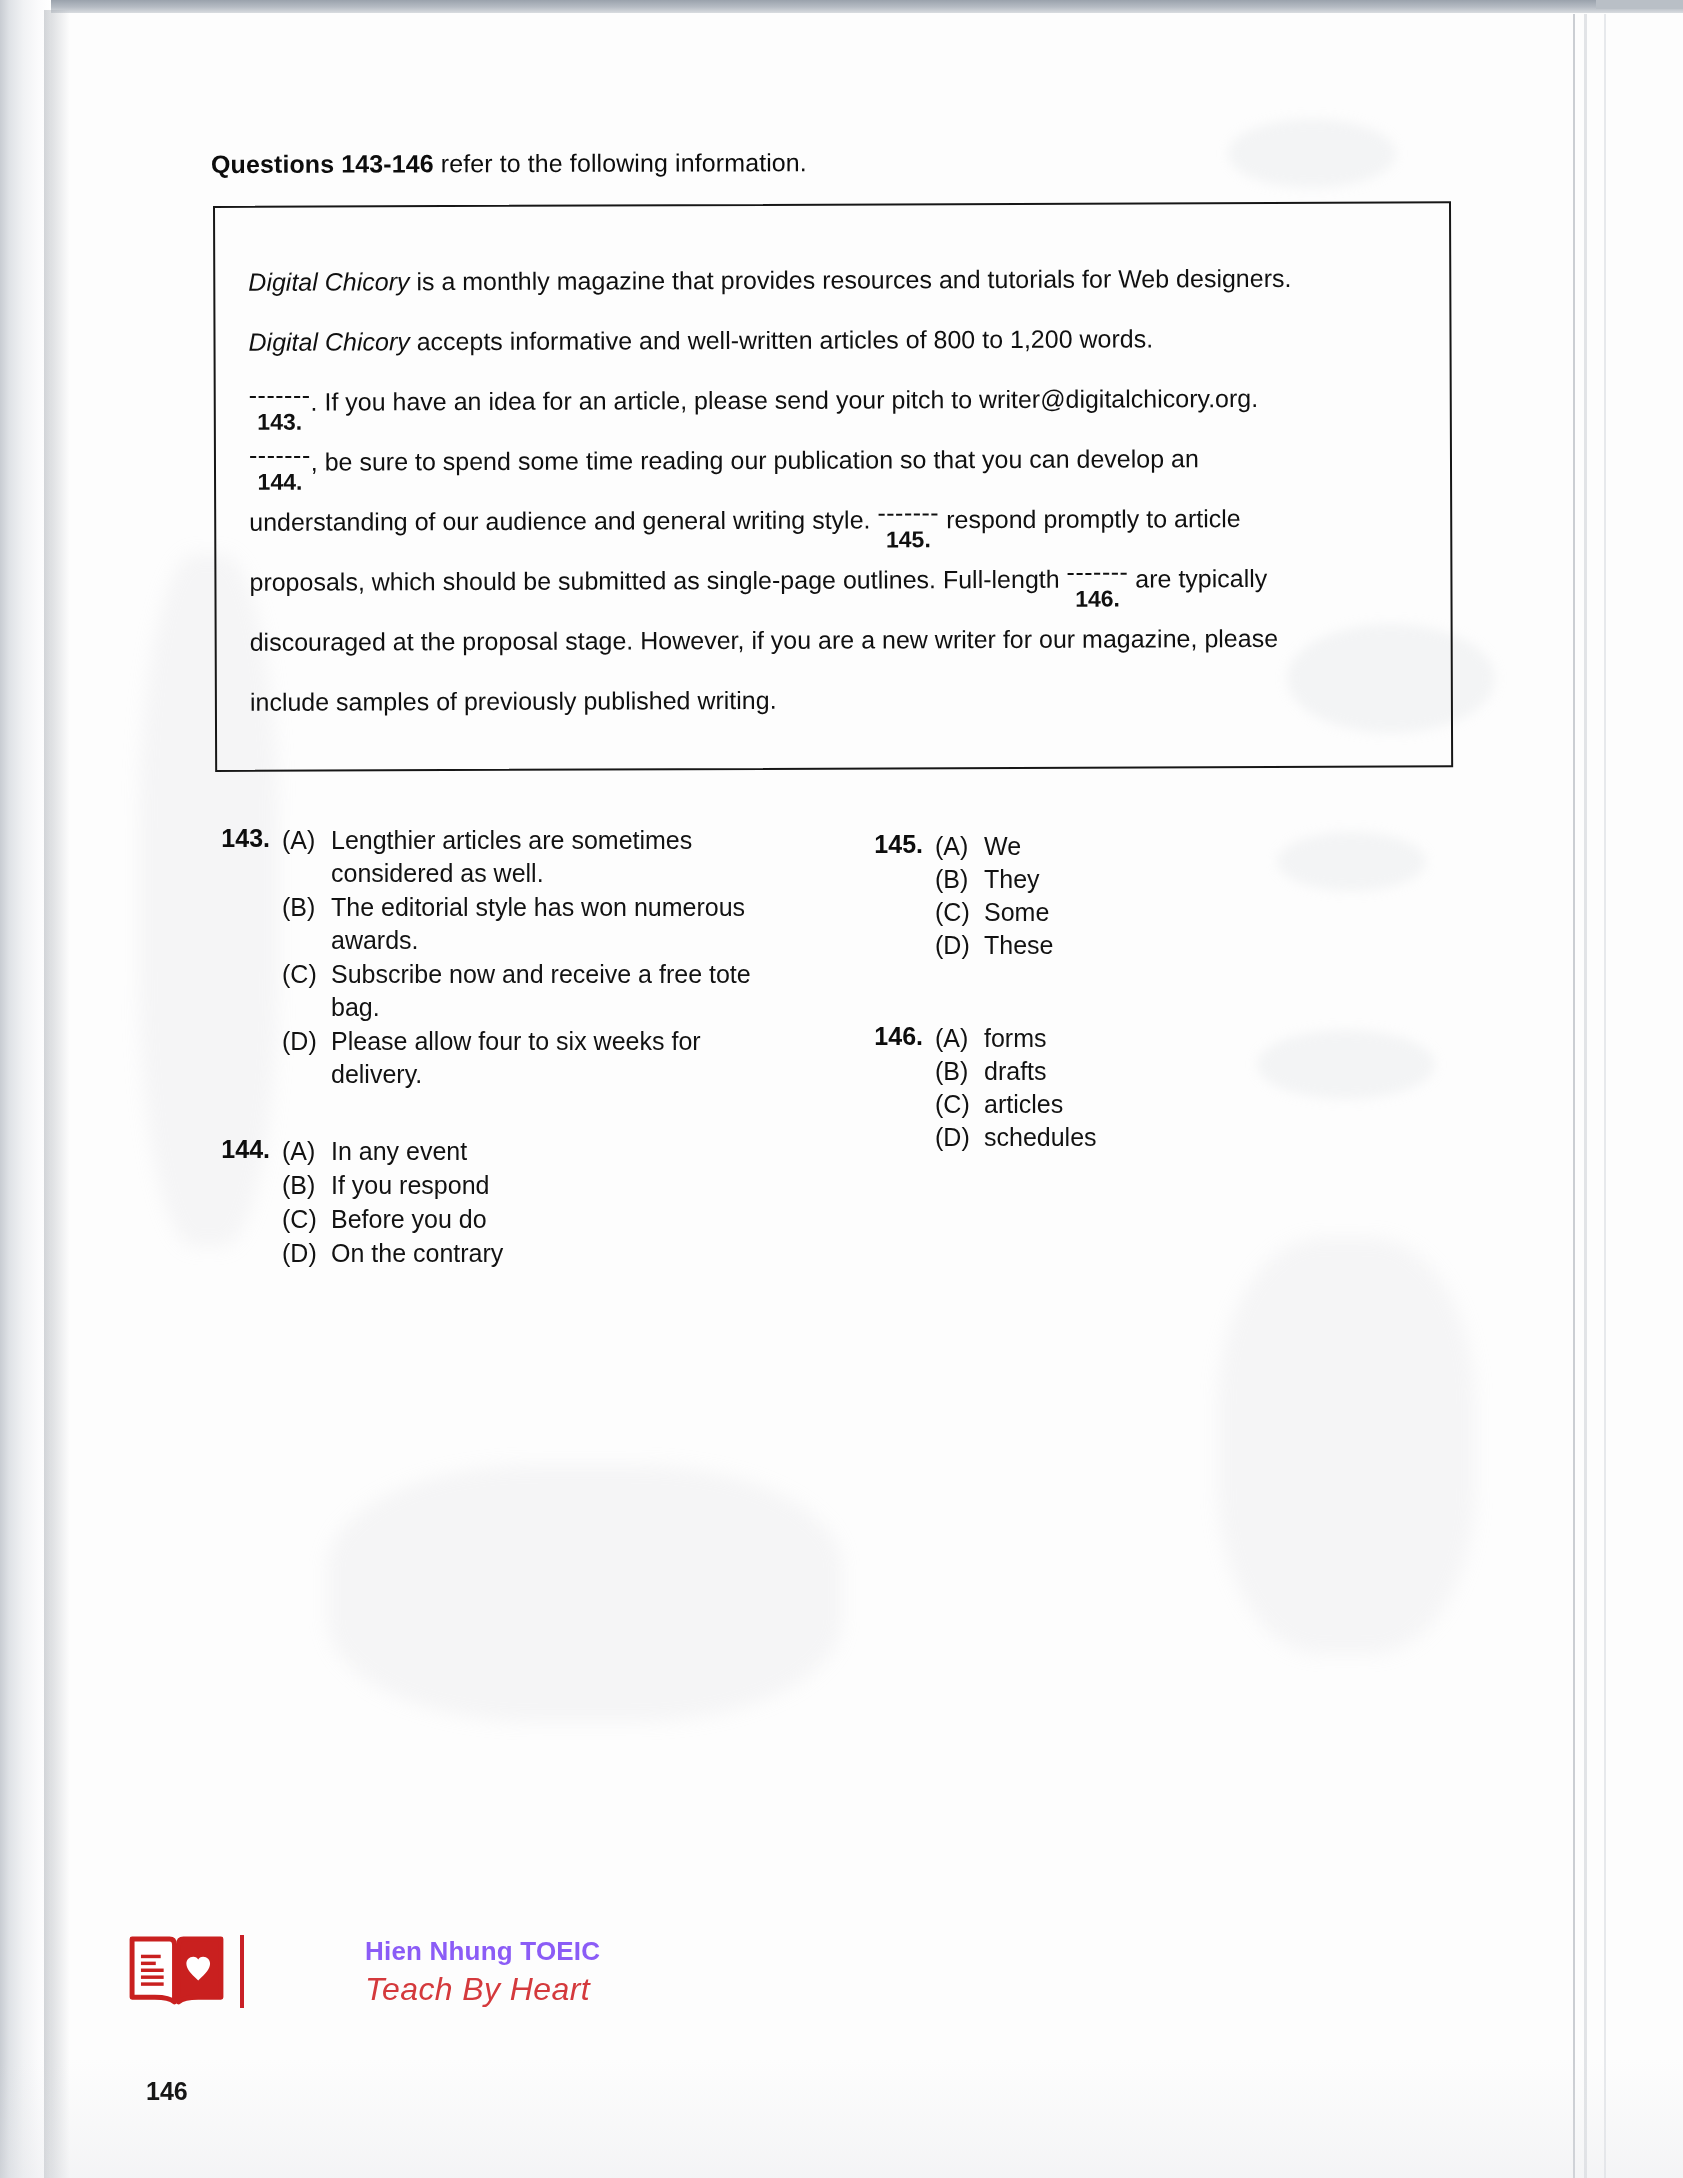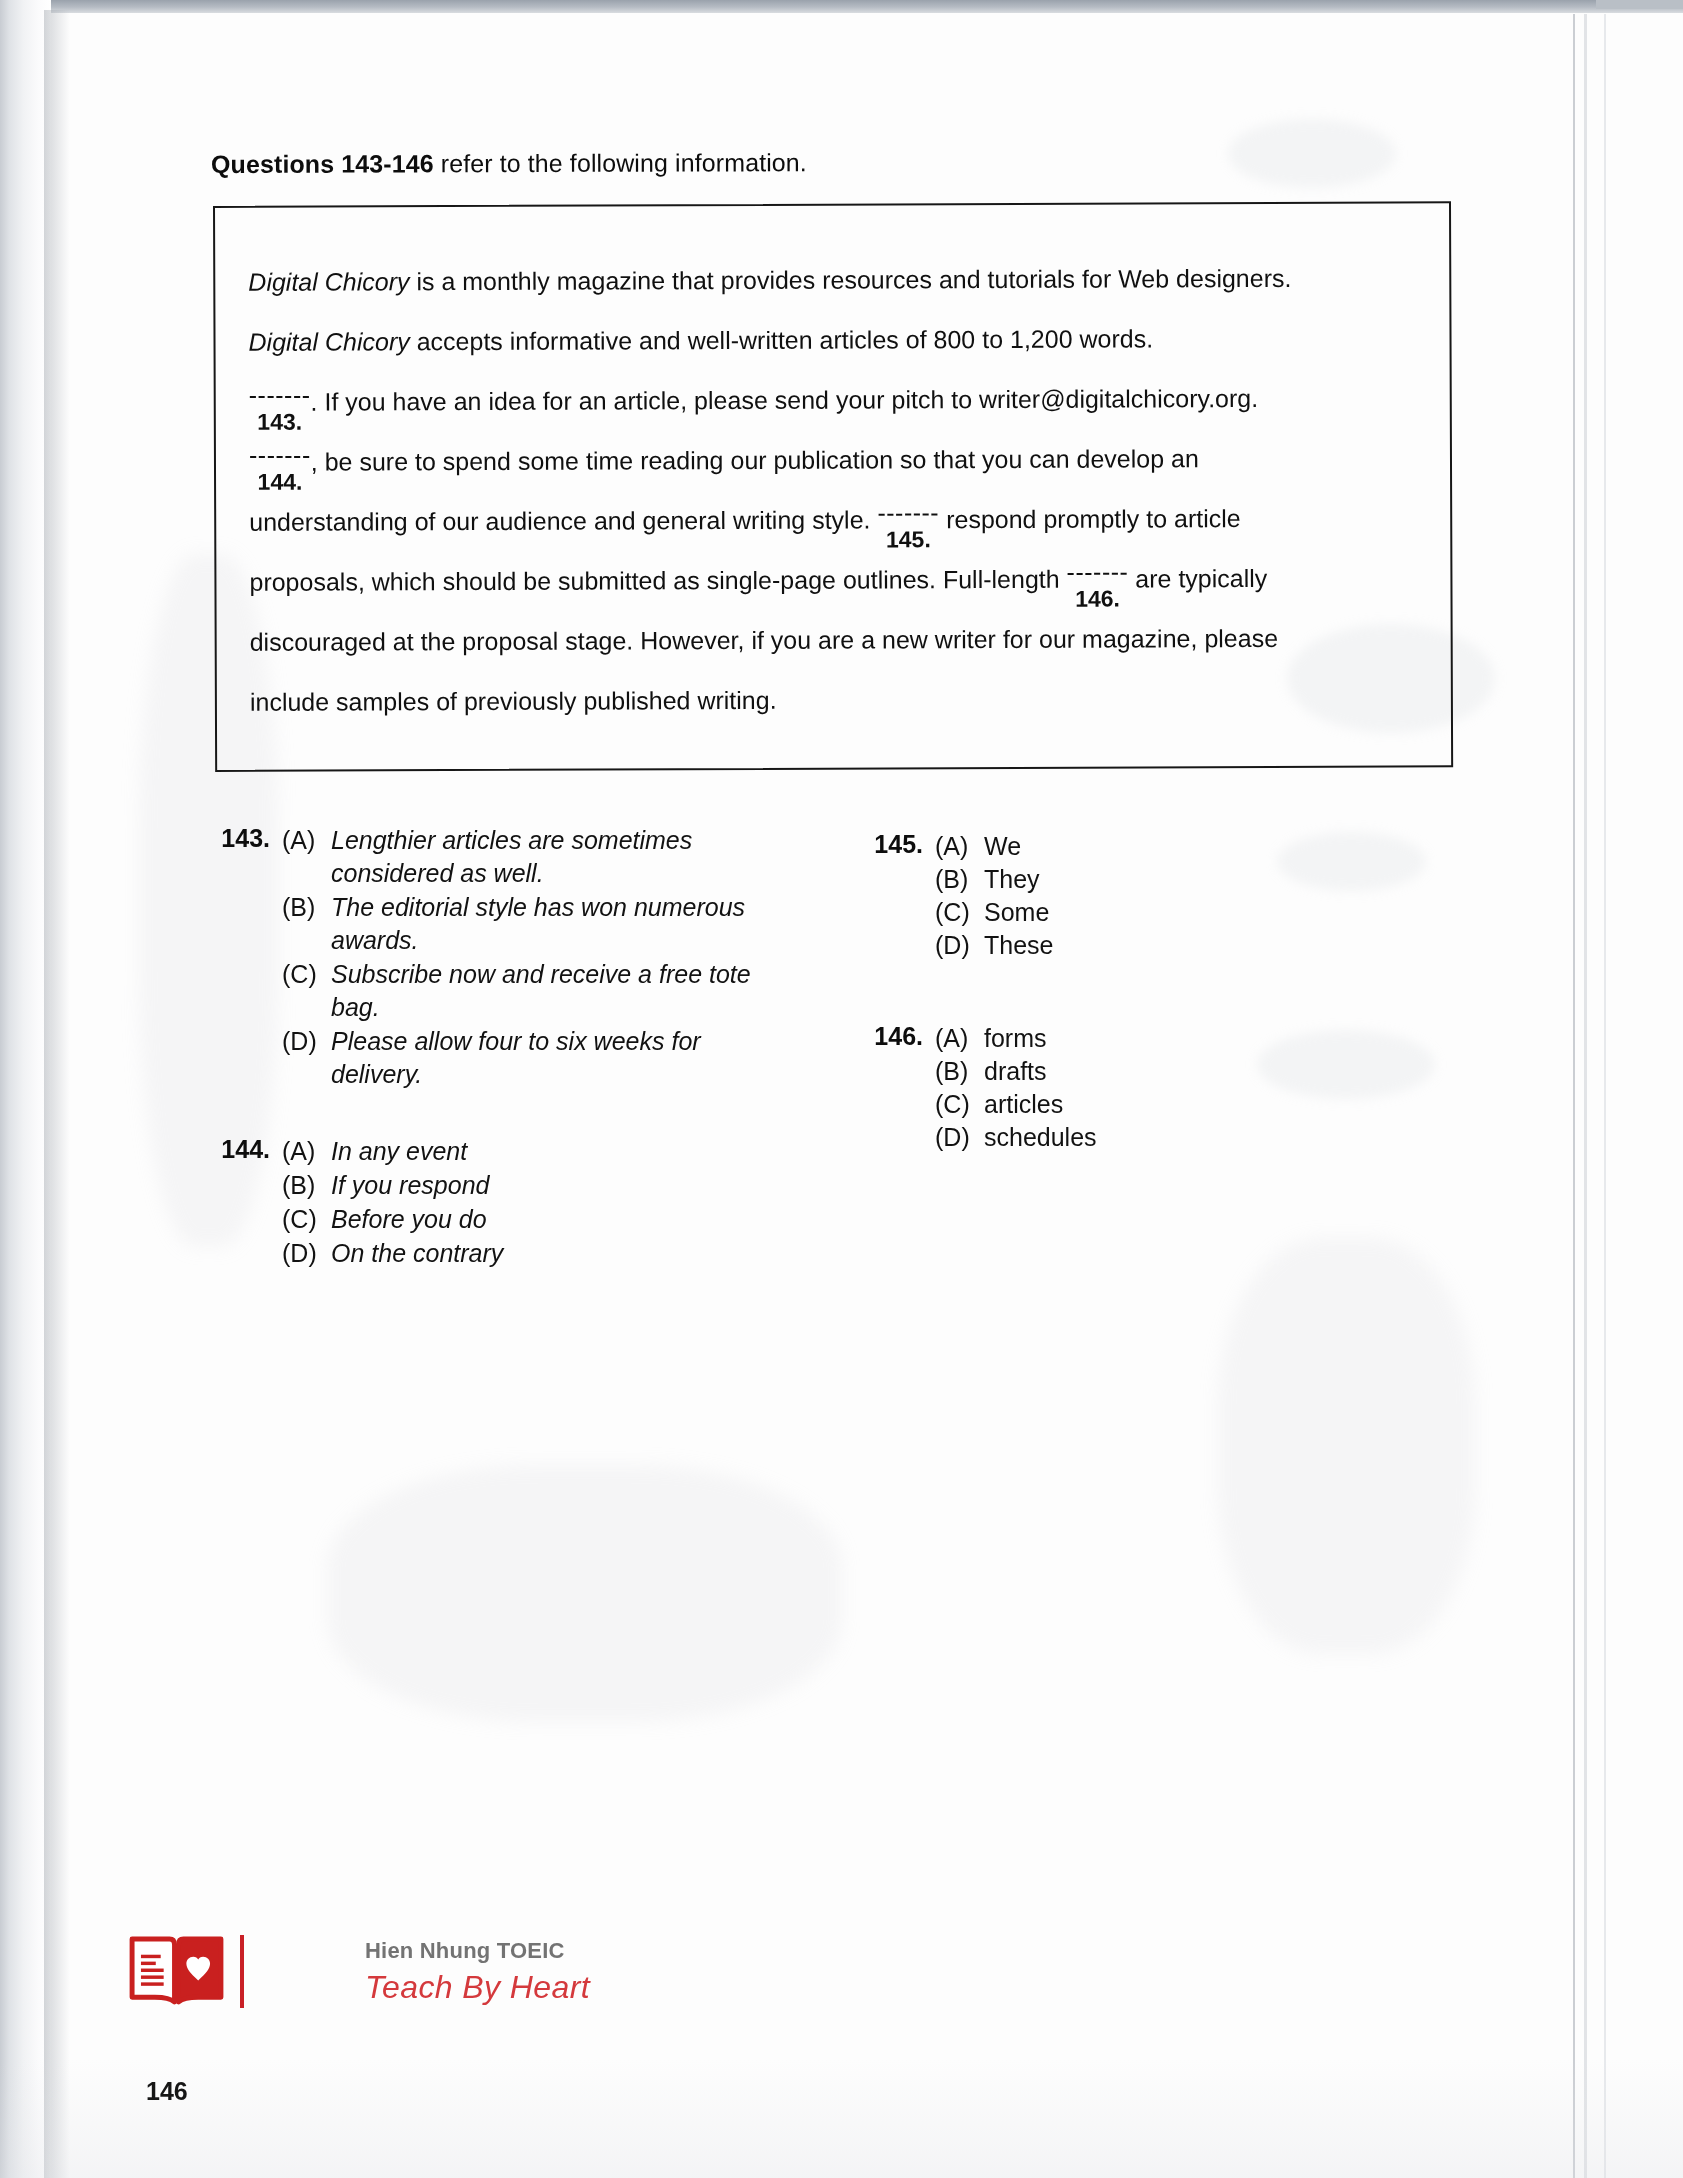--- a/index.html
+++ b/index.html
@@ -188,21 +188,21 @@
     margin-bottom: 1px;
   }
   .choice-letter {
     flex: 0 0 auto;
     width: 47px;
   }
   .choice-text {
     flex: 1 1 auto;
     padding-left: 2px;
   }
-  .q-col.left .choice-text { max-width: 465px; font-style: italic; }
+  .q-col.left .choice-text { max-width: 465px; }
   .q-col.left .choice { line-height: 33px; }
 
   
   .footer {
     position: absolute;
     left: 129px;
     top: 1933px;
     display: flex;
     align-items: center;
   }
@@ -218,23 +218,23 @@
     top: 2px;
     width: 4px;
     height: 73px;
     background: #c92026;
   }
   .logo-text {
     margin-left: 141px;
     line-height: 1;
   }
   .logo-title {
-    font-size: 22px;
+    font-size: 26px;
     font-weight: bold;
-    color: #737373;
+    color: #8b5cf6;
     letter-spacing: 0.2px;
   }
   .logo-tagline {
     font-size: 32px;
     font-style: italic;
     color: #d4393c;
     margin-top: 9px;
     letter-spacing: 0.4px;
   }
   .page-number {

